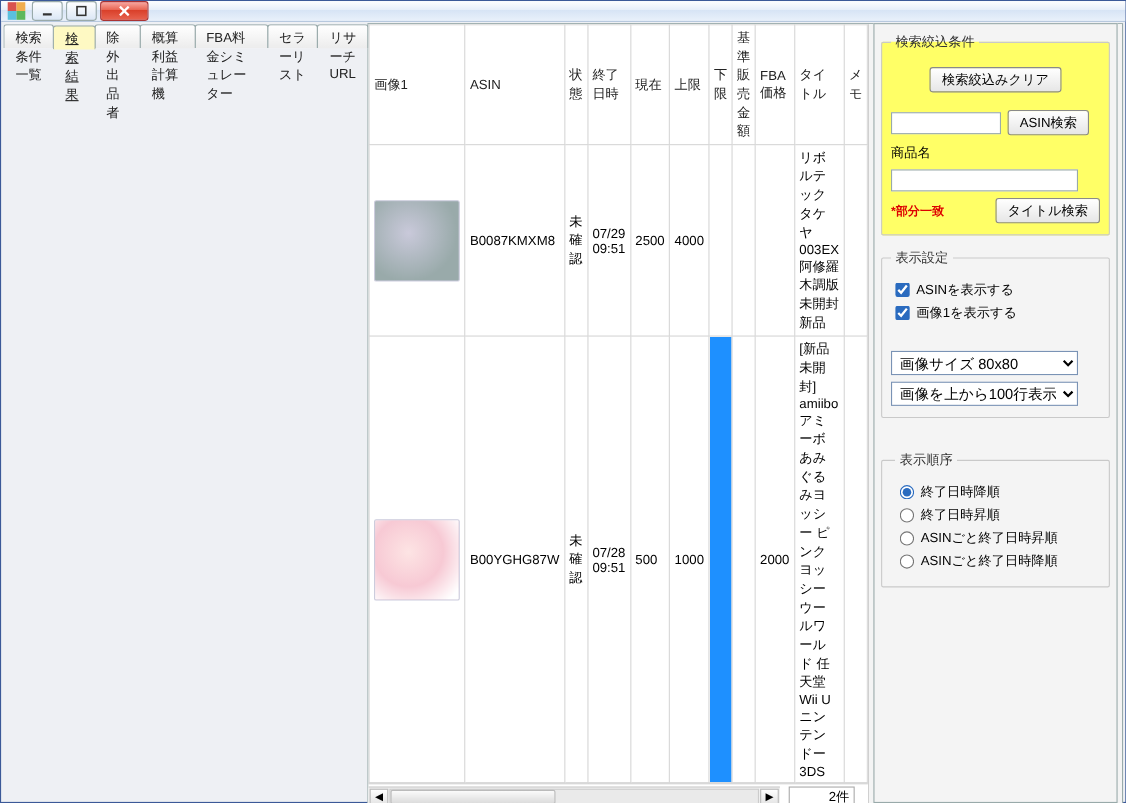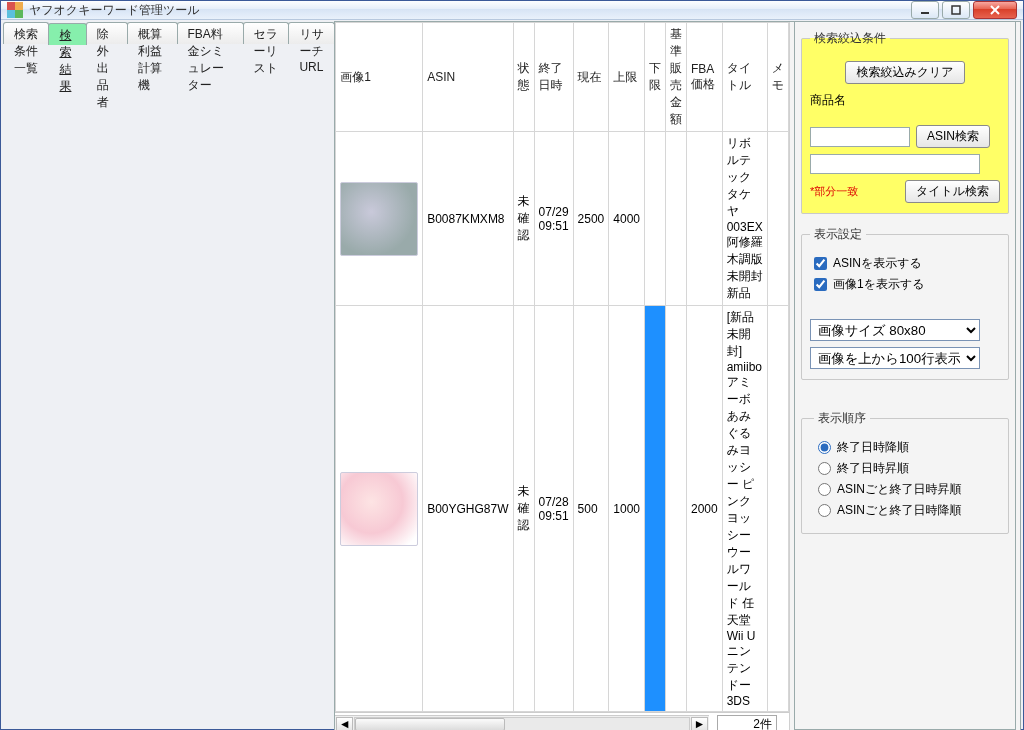--- a/index.html
+++ b/index.html
@@ -50,21 +50,21 @@
   padding: 3px 10px 0 10px;
   border:1px solid #9aa;
   border-bottom:none;
   background:linear-gradient(to bottom,#fff,#ececec);
   border-top-left-radius:3px; border-top-right-radius:3px;
   margin-right:-1px;
   cursor:default;
   color:#222;
 }
 .tab.active {
-  background:#86efac;
+  background:#fef9c3;
   position:relative;
   top:1px;
   padding-bottom:3px;
   text-decoration:underline;
 }
 
 .tabbody {
   flex:1; border:1px solid #9aa; background:#fff;
   display:flex; min-height:0;
   margin-top:-1px;
@@ -142,38 +142,37 @@
 .btn {
   border:1px solid #8a8a8a;
   background:linear-gradient(#fff,#e6e6e6);
   padding:2px 10px;
   border-radius:3px;
   font-size:12px;
   cursor:default;
 }
 .txt { border:1px solid #9aa; background:#fff; height:20px; padding:0 3px; }
 .row { display:flex; align-items:center; gap:6px; margin-top:6px;}
-.lbl-red { color:#d00; font-weight:normal; font-size:11px;}
+.lbl-red { color:#d00; font-weight:bold; font-size:11px;}
 .sel { border:1px solid #7a93b5; background:#fff; height:22px; width:170px; padding:0 3px;}
 .radio-row, .check-row { display:flex; align-items:center; gap:6px; margin:4px 0 4px 4px;}
 input[type=checkbox], input[type=radio]{ accent-color:#2a6bbf; }
 .spaced { margin-top:26px; }
 </style>
 </head>
 <body>
 
 <div class="window">
   <div class="titlebar">
     <div class="appicon">
         <span class="ai1"></span>
         <span class="ai2"></span>
         <span class="ai3"></span>
         <span class="ai4"></span>
       </div>
-    <div class="title">ヤフオクキーワード管理ツール</div>
     <div class="winbtns">
       <div class="winbtn">
           <svg viewBox="0 0 10 10">
             <line x1="1" y1="8" x2="9" y2="8" stroke="#333" stroke-width="2"></line>
           </svg>
         </div>
       <div class="winbtn">
           <svg viewBox="0 0 10 10">
             <rect x="1" y="1" width="8" height="8" fill="none" stroke="#333" stroke-width="1.5"></rect>
           </svg>
@@ -275,27 +274,27 @@
         </div>
       </div>
 
       <div class="right-pane">
         <div class="right-body">
           <fieldset class="yellow-box">
             <legend>検索絞込条件</legend>
             <div class="row" style="justify-content:center;">
               <button class="btn">検索絞込みクリア</button>
             </div>
-            <div class="row" style="margin-top:8px;">
-                <span>商品名</span>
-              </div>
             <div class="row" style="margin-top:16px;">
               <input class="txt" style="width: 100px;" value="">
               <button class="btn">ASIN検索</button>
             </div>
+            <div class="row" style="margin-top:8px;">
+                <span>商品名</span>
+              </div>
             <div class="row">
                 <input class="txt" style="width: 170px;" value="">
               </div>
             <div class="row" style="justify-content:space-between;">
               <span class="lbl-red">*部分一致</span>
               <button class="btn">タイトル検索</button>
             </div>
           </fieldset>
 
           <fieldset>

